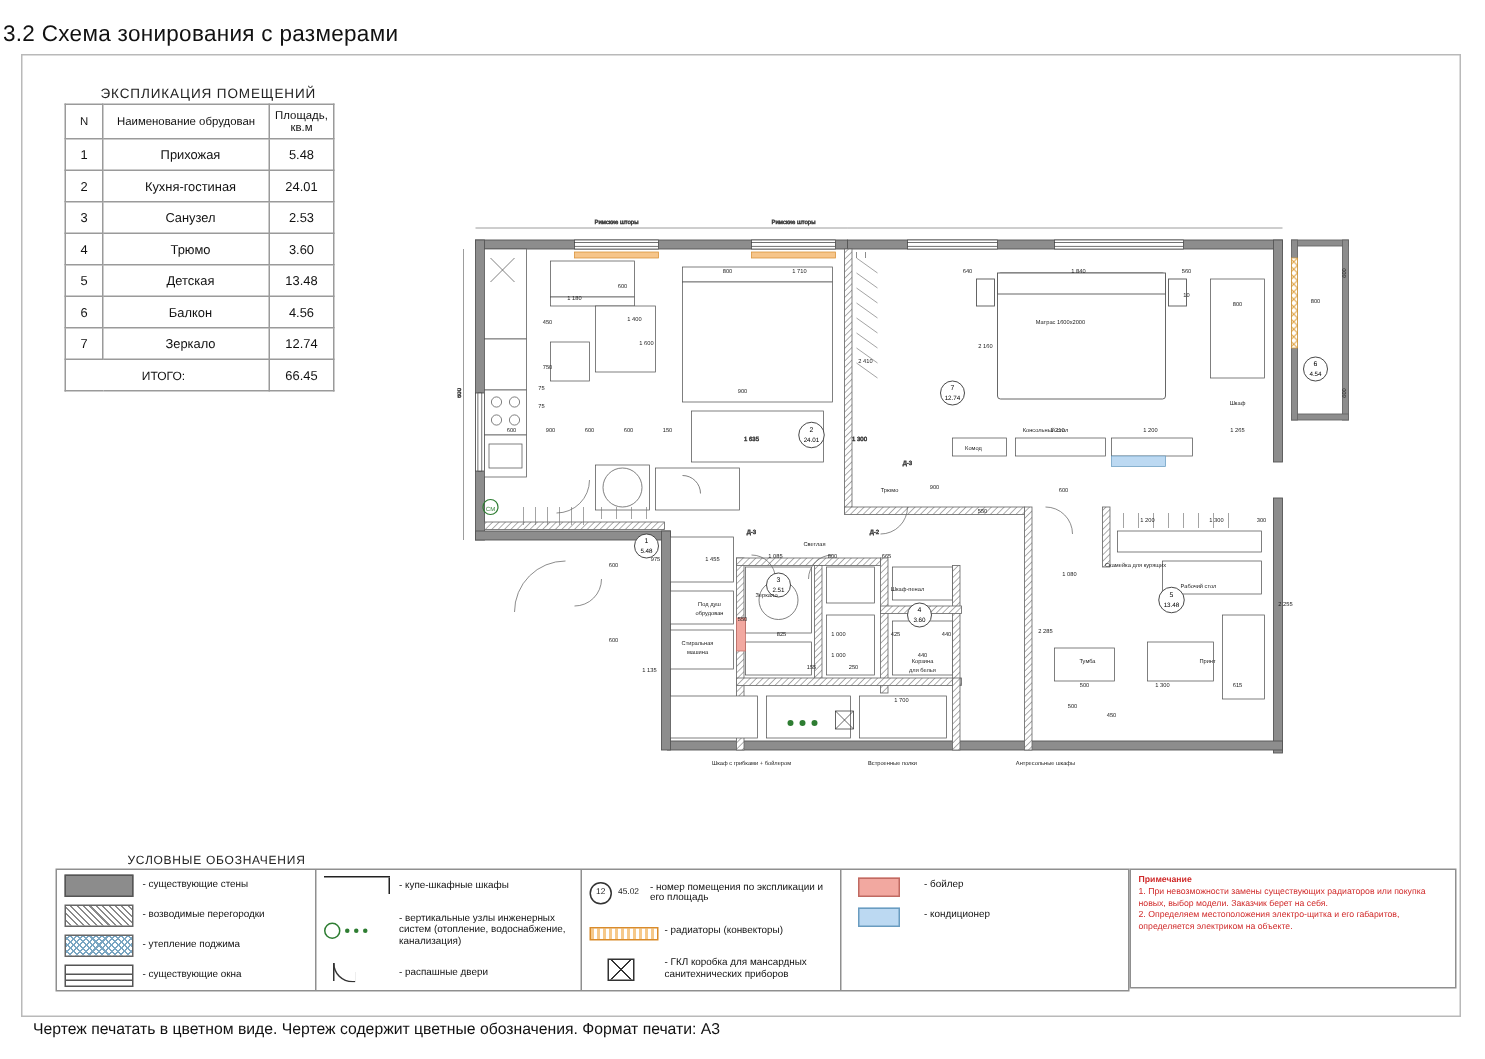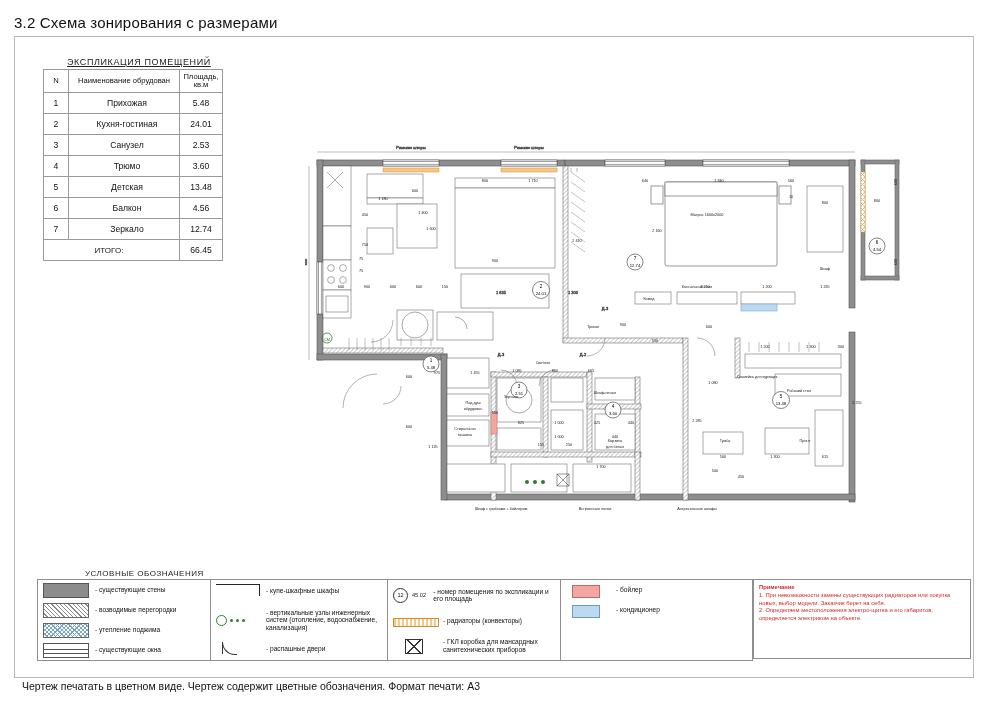--- a/index.html
+++ b/index.html
@@ -5,34 +5,34 @@
   html,body{margin:0;padding:0;}
   body{
     width:990px;height:706px;
     background:#ffffff;
     font-family:"Liberation Sans", sans-serif;
     color:#1a1a1a;
     position:relative;
     overflow:hidden;
   }
   .page-title{
-    position:absolute;left:14px;top:14px;
+    position:absolute;left:2px;top:14px;
     font-size:15px;font-weight:400;letter-spacing:.2px;color:#111;
   }
   .sheet{
     position:absolute;left:14px;top:36px;width:958px;height:640px;
     border:1px solid #b9b9b9;background:#fff;
   }
   .footer-note{
     position:absolute;left:22px;top:680px;font-size:10.5px;color:#111;
   }
 
   
   .expl-title{
-    position:absolute;left:66px;top:56px;font-size:9px;letter-spacing:.6px;color:#222;text-decoration:underline;
+    position:absolute;left:66px;top:56px;font-size:9px;letter-spacing:.6px;color:#222;
   }
   table.expl{
     position:absolute;left:42px;top:68px;border-collapse:collapse;font-size:8.6px;
     background:#fff;
   }
   table.expl td,table.expl th{
     border:1px solid #9a9a9a;padding:0;height:20px;color:#111;font-weight:400;
     text-align:center;vertical-align:middle;
   }
   table.expl th{height:22px;font-size:7.6px;line-height:1.05;}

